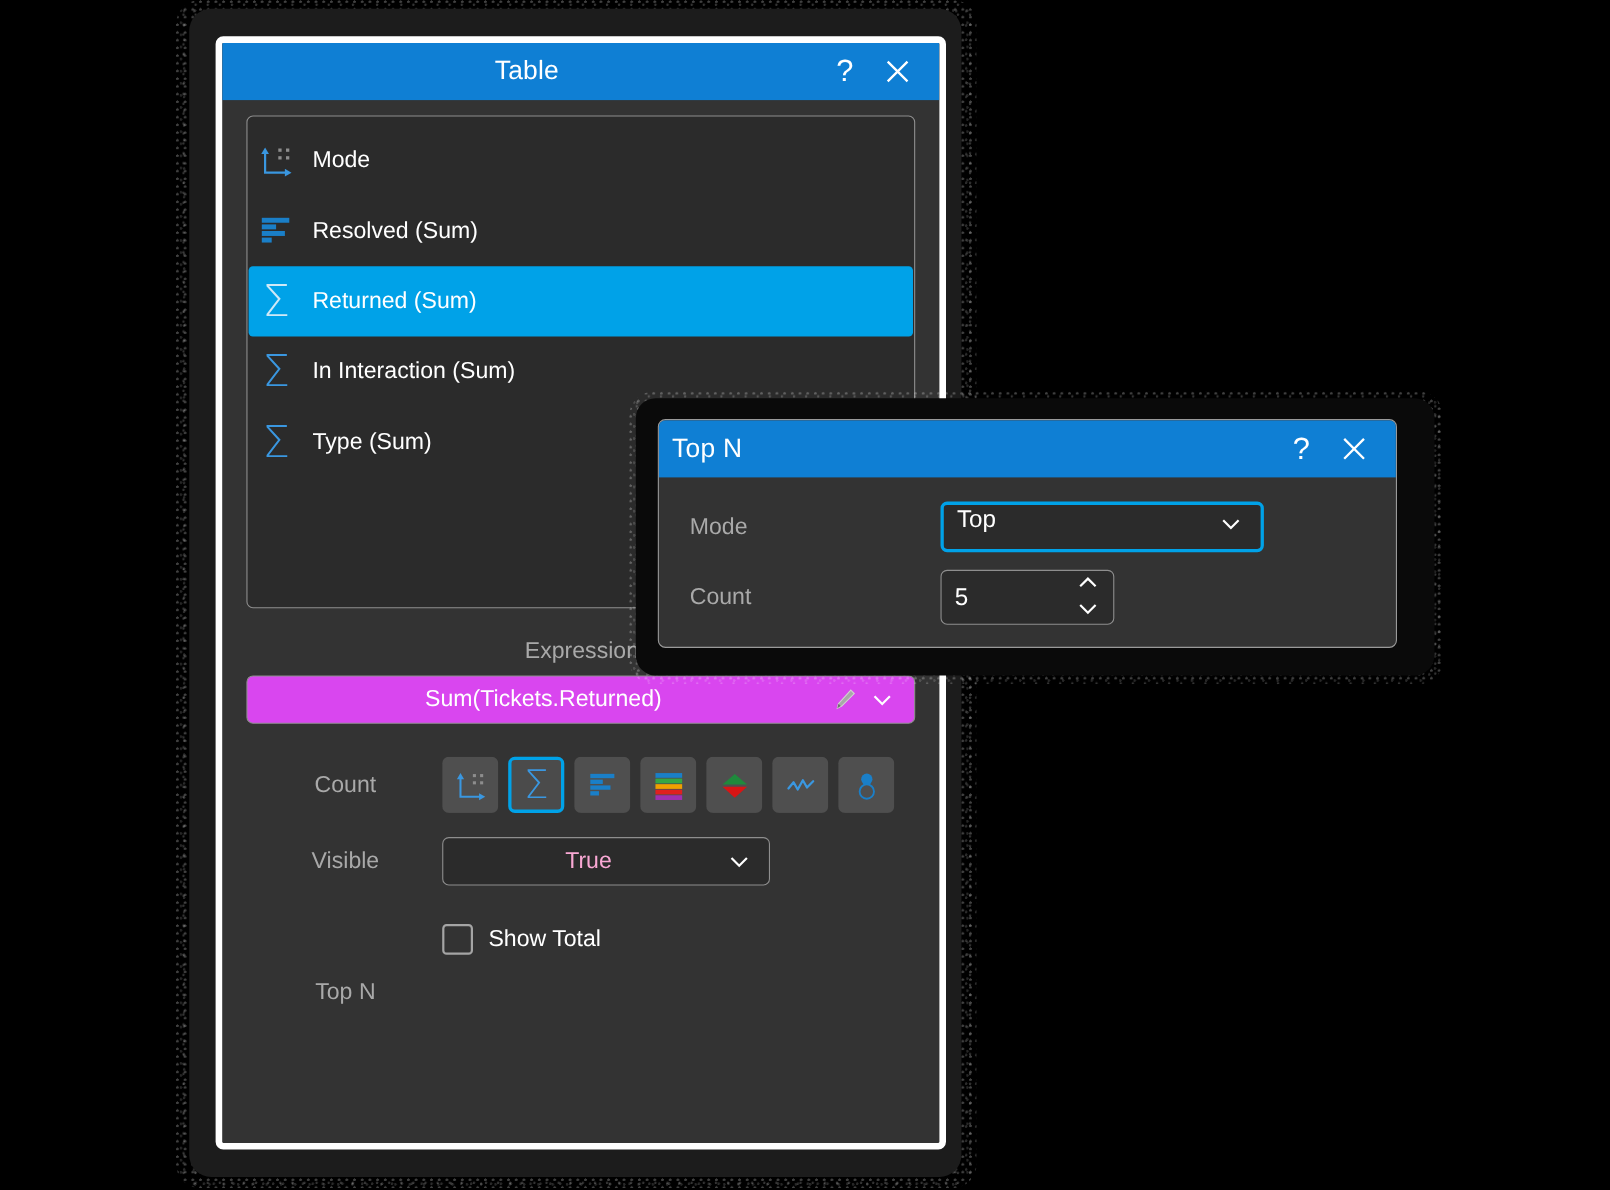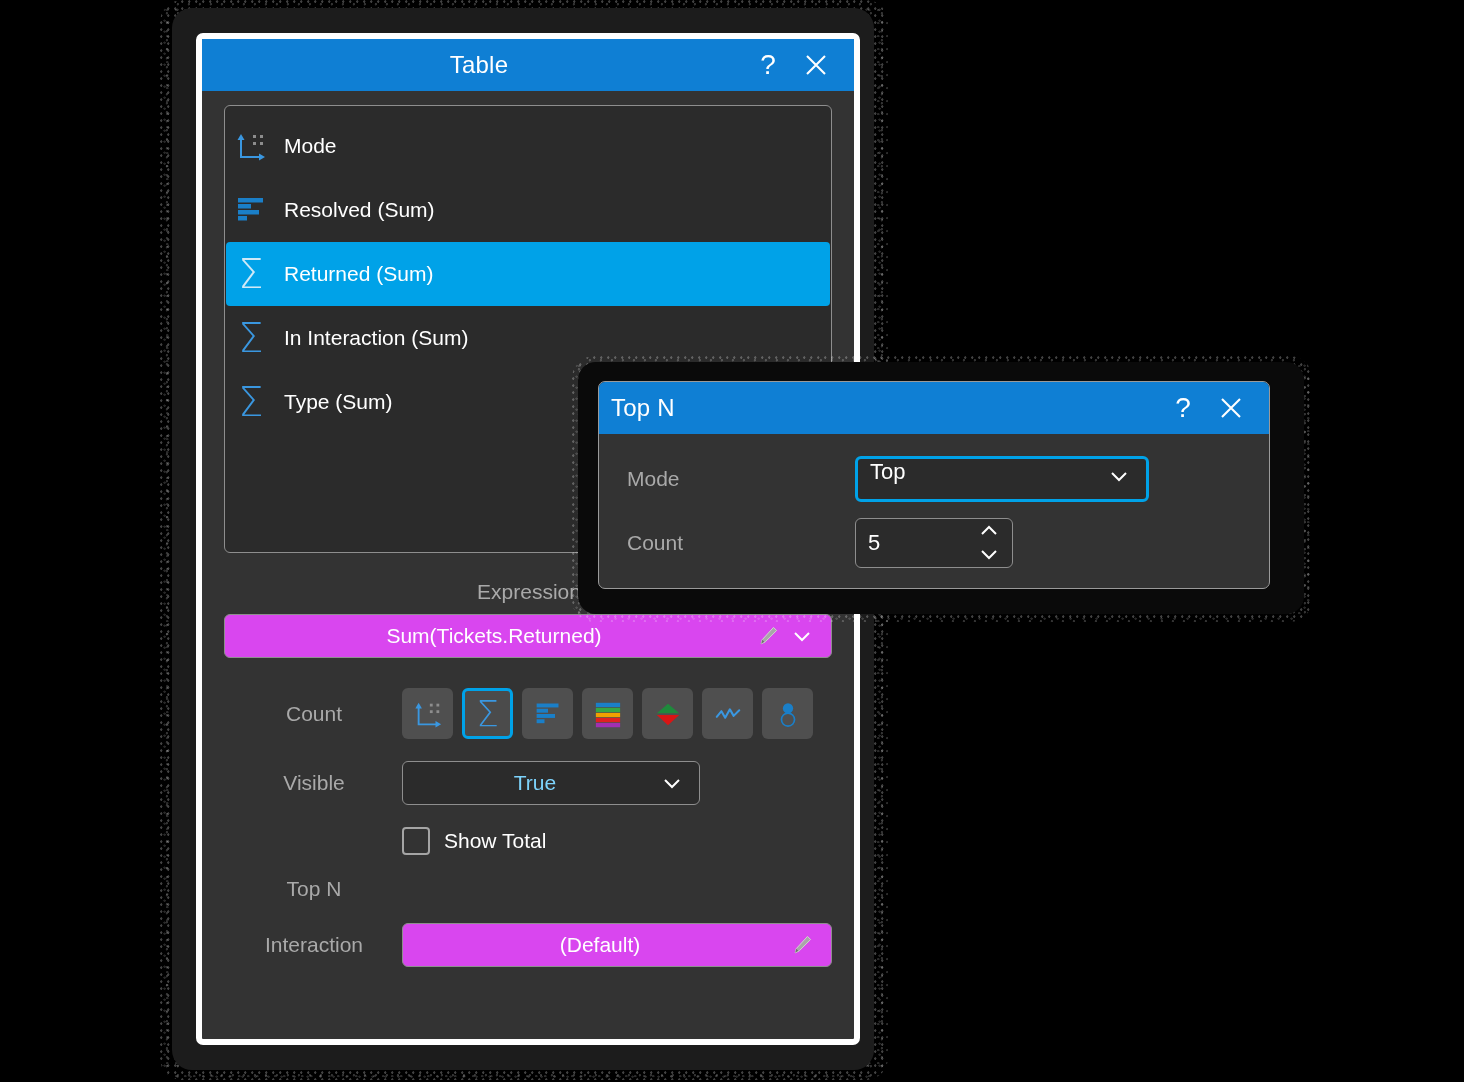--- a/index.html
+++ b/index.html
@@ -212,25 +212,25 @@
   .combo {
     height: 44px;
     width: 298px;
     background: #2b2b2b;
     border: 1px solid #8e8e8e;
     border-radius: 6px;
     display: flex;
     align-items: center;
     padding: 0 10px 0 12px;
   }
-  .combo .value { color: #7dd3fc; font-size: 21px; flex: 1; }
+  .combo .value { color: #f9a8d4; font-size: 21px; flex: 1; }
 
   
   #showtotal-row { margin-top: 22px; align-items: center; }
-  .checkbox-wrap { display: flex; align-items: center; gap: 14px; }
+  .checkbox-wrap { display: flex; align-items: center; gap: 14px; margin-top: 13px; }
   .checkbox {
     width: 28px;
     height: 28px;
     border: 2px solid #a5a5a5;
     border-radius: 4px;
     background: #333333;
     flex: none;
   }
   .checkbox-label { color: #ffffff; font-size: 21px; }
 
@@ -492,36 +492,20 @@
           </label>
         </div>
       </div>
 
       <div class="form-row">
         <div class="lbl-col">
           <span class="form-label">Top N</span>
         </div>
       </div>
 
-      <div class="form-row">
-        <div class="lbl-col">
-          <span class="form-label">Interaction</span>
-        </div>
-        <div class="ctl-col">
-          <div class="textbox">
-            <span class="value">(Default)</span>
-            <span class="icon-btn">
-              <svg class="pencil" width="24" height="24" viewBox="0 0 24 24">
-                <path d="M17.5 3.4 L20.6 6.5 L9.2 17.9 L5.2 19.8 L6.2 15.7 Z" fill="#a8a8a8" stroke="#d2d2d2" stroke-width="1"></path>
-                <path d="M5.2 19.8 L6.2 15.7 L8.3 17.8 Z" fill="#6f6f6f"></path>
-              </svg>
-            </span>
-          </div>
-        </div>
-      </div>
 
     </div>
   </div>
 
   <div class="noise-shadow" style="left:572px; top:356px; width:740px; height:266px;"></div>
 
   <div id="topn-frame"></div>
 
   <div id="topn-window">
 

